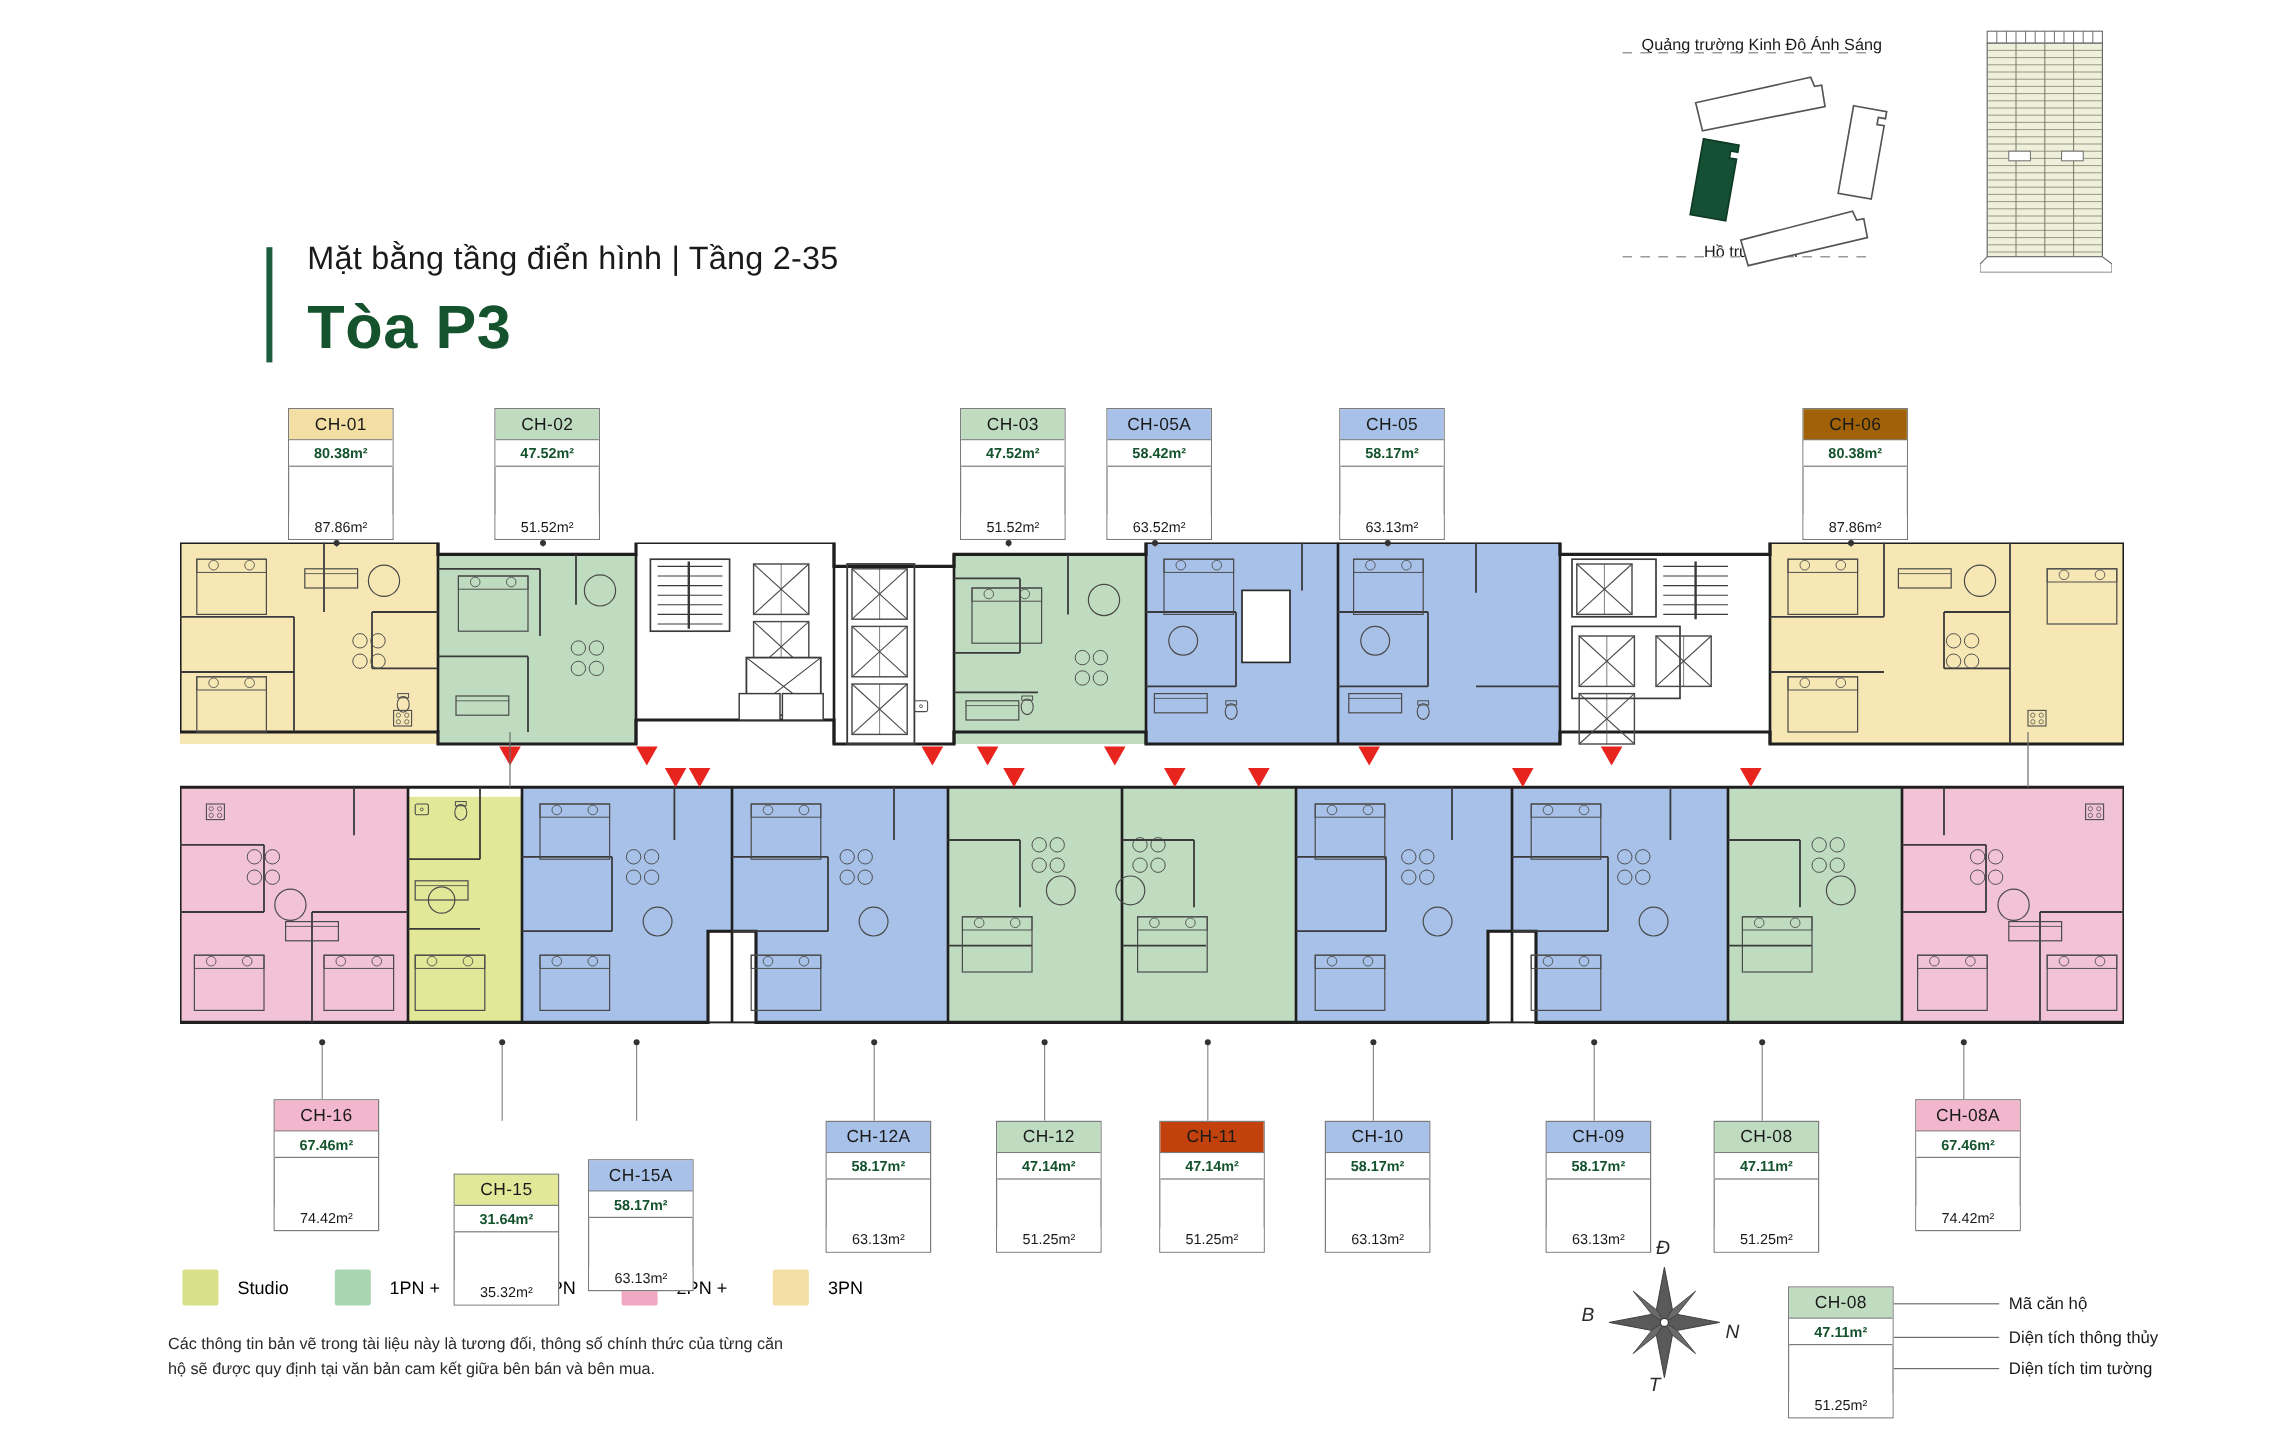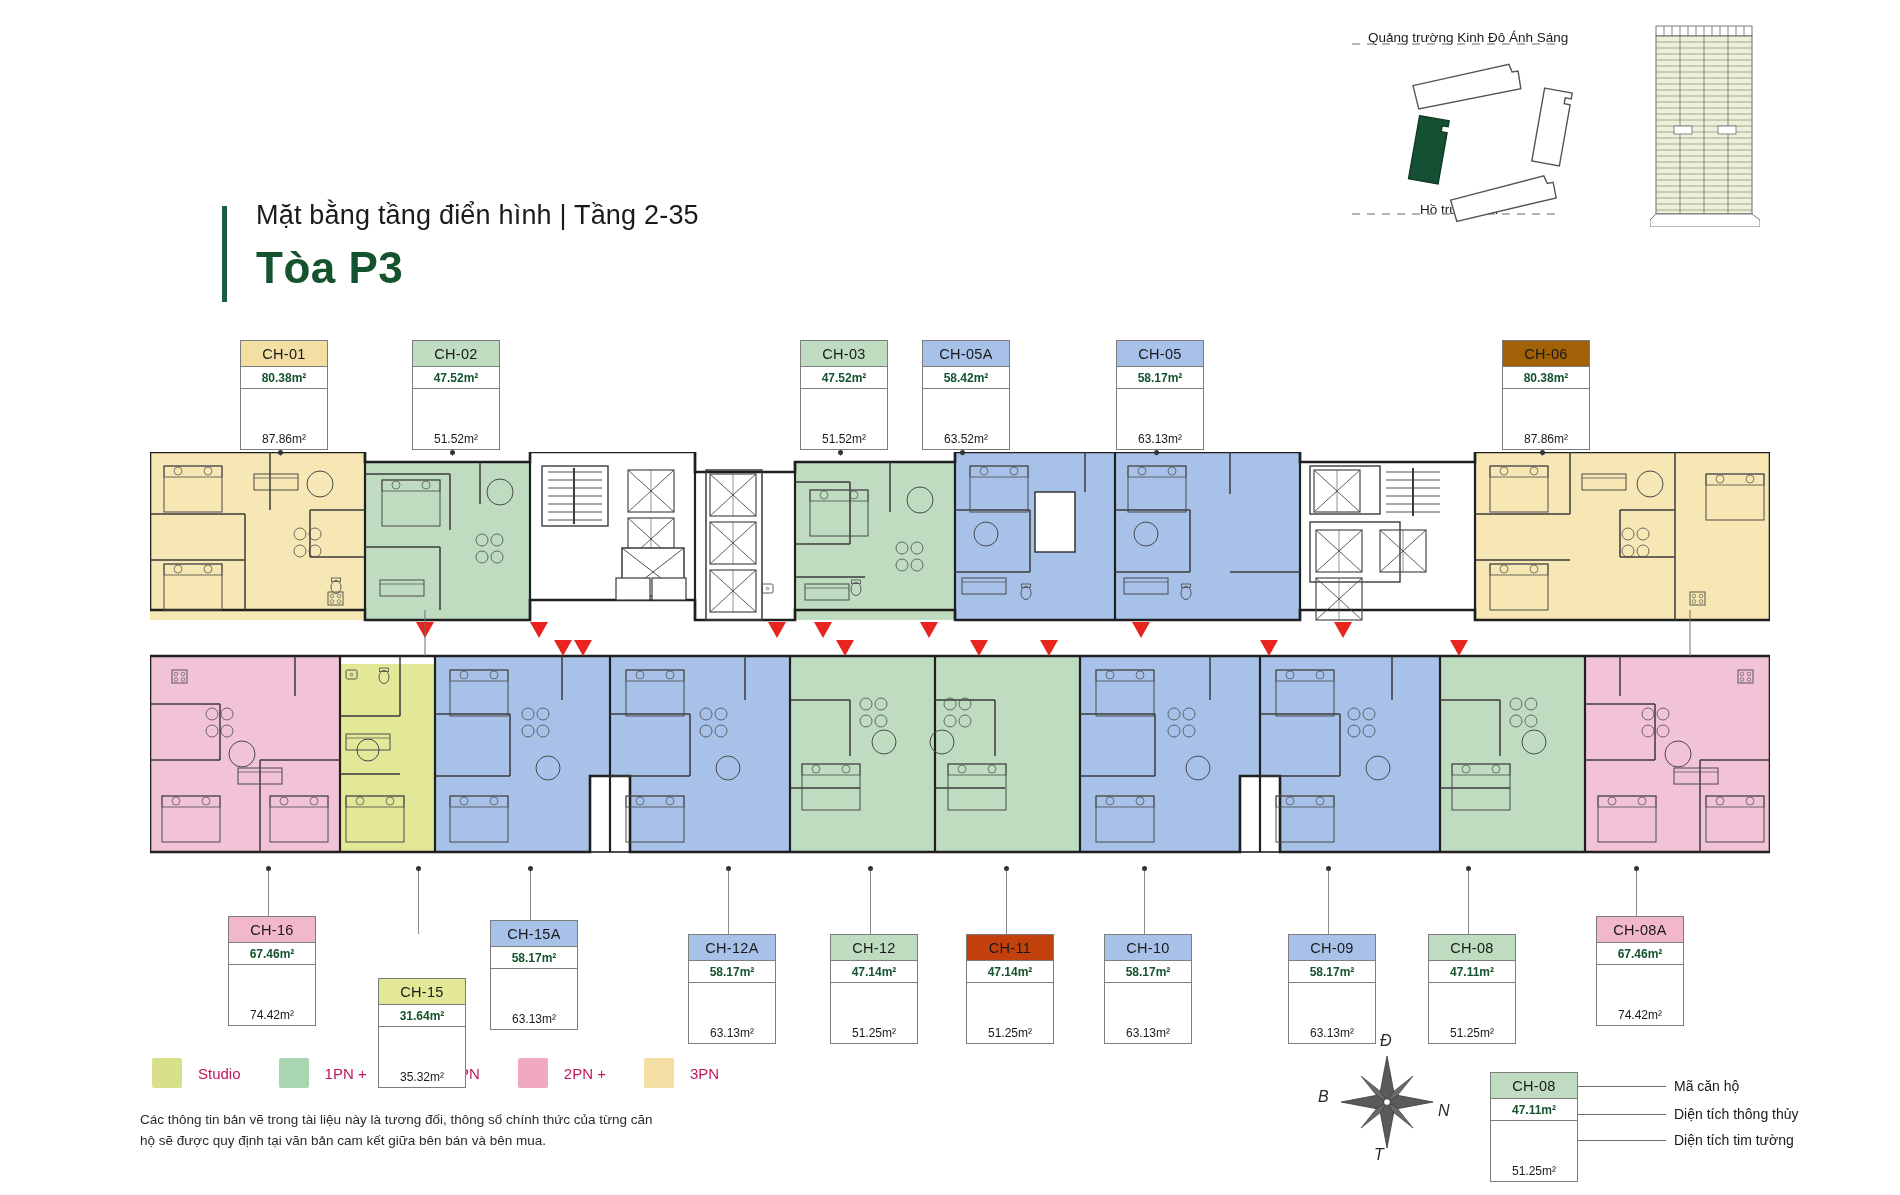--- a/index.html
+++ b/index.html
@@ -29,21 +29,21 @@
     background: #1b5e3f;
   }
   #title-sub {
     font-size: 27px;
     color: #1a1a1a;
     letter-spacing: .2px;
     white-space: nowrap;
     font-weight: 400;
   }
   #title-main {
-    font-size: 44px;
+    font-size: 51px;
     color: #14532d;
     font-weight: 700;
     letter-spacing: .5px;
     margin-top: 12px;
     white-space: nowrap;
   }
 
   
   .chip {
     position: absolute;
@@ -114,21 +114,21 @@
     align-items: center;
     margin-right: 38px;
   }
   .legend-swatch {
     width: 30px; height: 30px;
     border-radius: 2px;
     margin-right: 16px;
   }
   .legend-label {
     font-size: 15px;
-    color: #be185d;
+    color: #000000;
   }
 
   #disclaimer {
     position: absolute;
     left: 140px; top: 1110px;
     font-size: 13.5px;
     line-height: 1.55;
     color: #2a2a2a;
     max-width: 530px;
   }
@@ -862,21 +862,21 @@
     </div>
     <div class="leader-dot" style="left: 266px; top: 866px;"></div>
     <div class="leader" style="left: 268px; top: 868px; height: 48px;"></div>
     <div class="chip" style="left: 378px; top: 978px;">
       <div class="code" style="background: rgb(226, 232, 152);">CH-15</div>
       <div class="net">31.64m²</div>
       <div class="gross">35.32m²</div>
     </div>
     <div class="leader-dot" style="left: 416px; top: 866px;"></div>
     <div class="leader" style="left: 418px; top: 868px; height: 66px;"></div>
-    <div class="chip" style="left: 490px; top: 920px;">
+    <div class="chip" style="left: 490px; top: 966px;">
       <div class="code" style="background: rgb(167, 193, 232);">CH-15A</div>
       <div class="net">58.17m²</div>
       <div class="gross">63.13m²</div>
     </div>
     <div class="leader-dot" style="left: 528px; top: 866px;"></div>
     <div class="leader" style="left: 530px; top: 868px; height: 66px;"></div>
     <div class="chip" style="left: 688px; top: 934px;">
       <div class="code" style="background: rgb(167, 193, 232);">CH-12A</div>
       <div class="net">58.17m²</div>
       <div class="gross">63.13m²</div>

